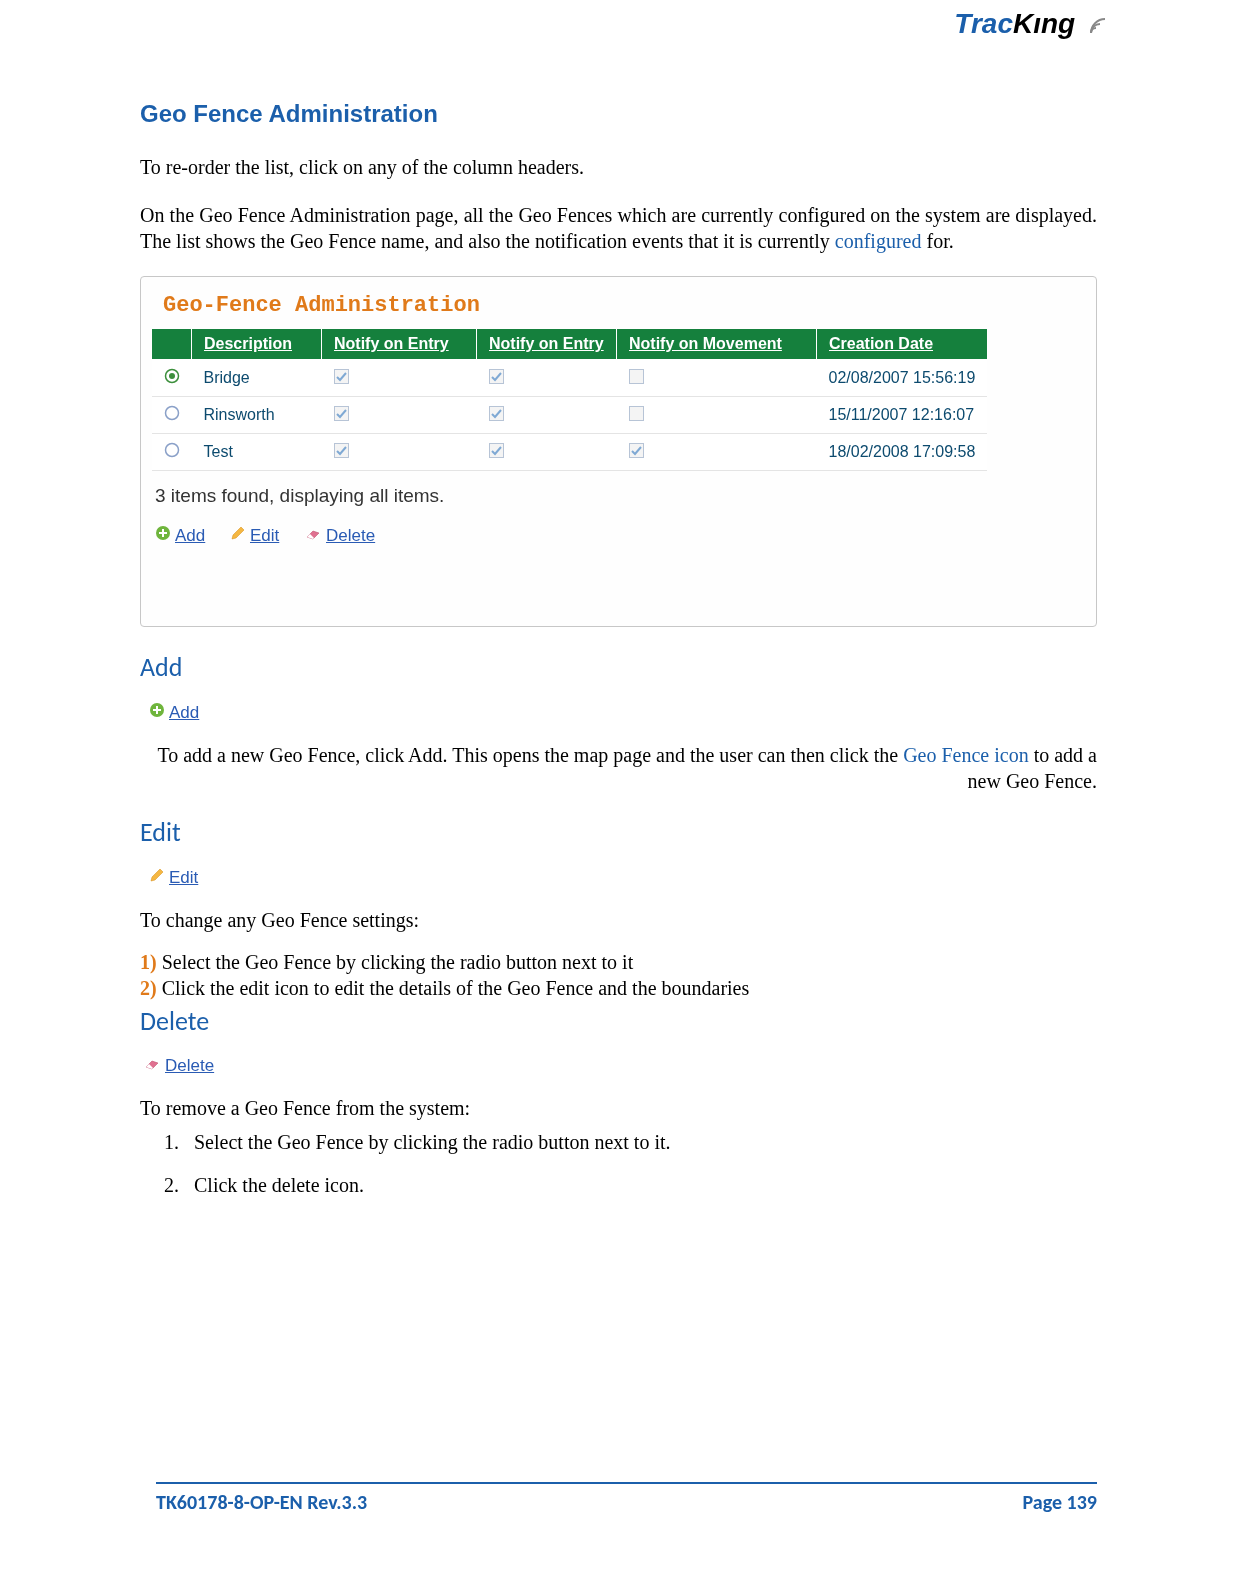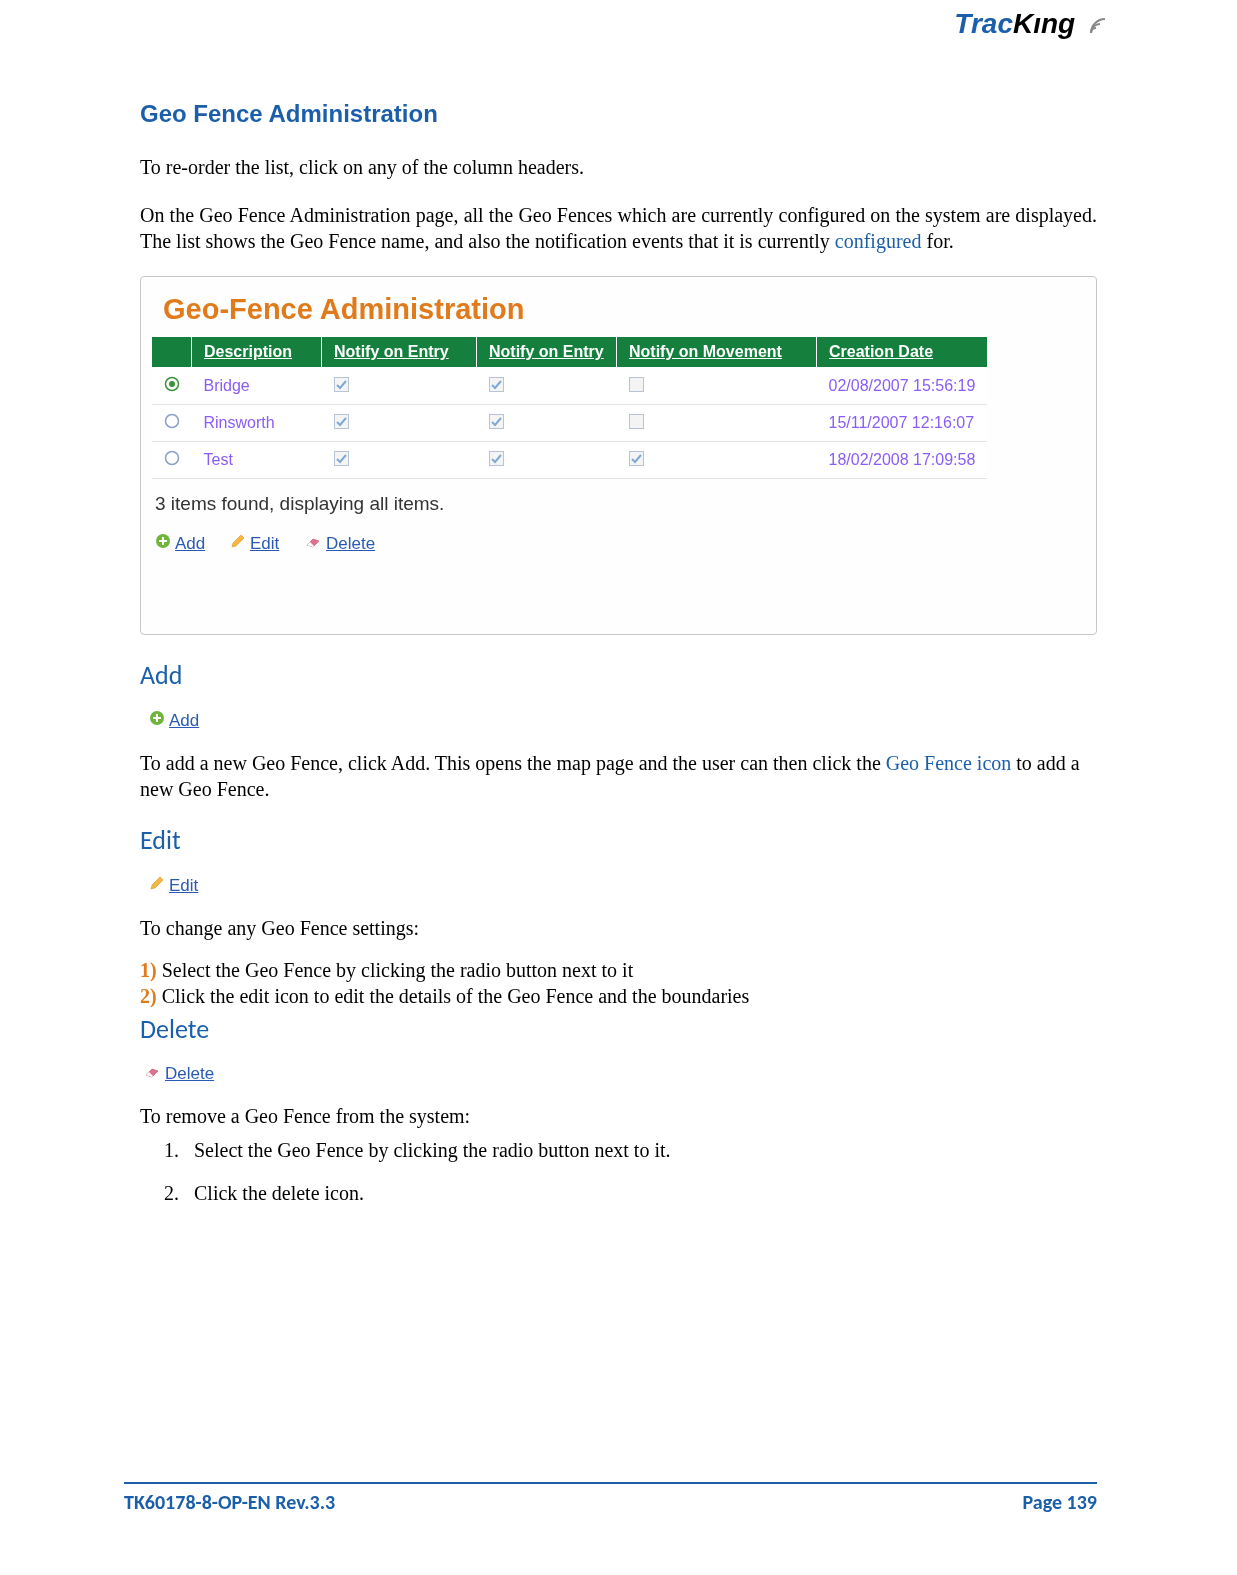--- a/index.html
+++ b/index.html
@@ -49,22 +49,22 @@
   .link-blue { color: #1b5fab; }
   .screenshot {
     border: 1px solid #c7c7c7;
     border-radius: 4px;
     background: #fefefe;
     margin: 10px 0 24px 0;
     font-family: Arial, sans-serif;
     padding-bottom: 70px;
   }
   .screenshot-title {
-    font-family: Liberation Sans, sans-serif;
-    font-size: 29px;
+    font-family: Liberation Mono, monospace;
+    font-size: 22px;
     font-weight: bold;
     color: #e07a1a;
     padding: 16px 22px 10px 22px;
   }
   table.geo-table {
     border-collapse: collapse;
     margin: 0 10px;
     font-size: 16px;
     font-family: Arial, sans-serif;
   }
@@ -72,21 +72,21 @@
     background: #15803d;
     color: #fff;
     font-weight: bold;
     text-decoration: underline;
     padding: 6px 12px;
     text-align: left;
     border: 1px solid #fff;
   }
   table.geo-table td {
     padding: 8px 12px;
-    color: #8b5cf6;
+    color: #0c4a6e;
     border-bottom: 1px solid #e4e4e4;
     background: #fff;
     vertical-align: middle;
   }
   .items-found {
     font-family: Arial, sans-serif;
     font-size: 19px;
     color: #333;
     padding: 14px 14px 18px 14px;
   }
@@ -125,21 +125,21 @@
   .step-marker { color: #e07a1a; font-weight: bold; }
   ol.numbered {
     margin: 10px 0 0 44px;
     padding: 0;
     font-size: 20px;
   }
   ol.numbered li { margin-bottom: 20px; padding-left: 10px; }
   .footer {
     position: absolute;
     bottom: 28px;
-    left: 124px;
+    left: 156px;
     right: 140px;
     display: flex;
     justify-content: space-between;
     font-family: Calibri, Arial, sans-serif;
     font-size: 20px;
     font-weight: bold;
     color: #1b5fab;
     border-top: 2px solid #1b5fab;
     padding-top: 6px;
   }
@@ -269,21 +269,21 @@
     </div>
 
     <h3 class="sub-heading">Add</h3>
     <div class="icon-demo">
       <span><svg width="16" height="16">
             <circle cx="8" cy="8" r="7" fill="#6fb53c"></circle>
             <path d="M8 4v8M4 8h8" stroke="#fff" stroke-width="2"></path>
           </svg></span>
       <span>Add</span>
     </div>
-    <p class="body-text" style="text-align:left;">
+    <p class="body-text" style="text-align:right;">
       <span>To add a new Geo Fence, click Add. This opens the map page and the user can then click the </span><span class="link-blue">Geo Fence icon</span><span> to add a new Geo Fence.</span>
     </p>
 
     <h3 class="sub-heading">Edit</h3>
     <div class="icon-demo">
       <span><svg width="16" height="16">
             <path d="M2 14l1-4 8-8 3 3-8 8-4 1z" fill="#f5b742" stroke="#d48a12" stroke-width="0.5"></path>
           </svg></span>
       <span>Edit</span>
     </div>

